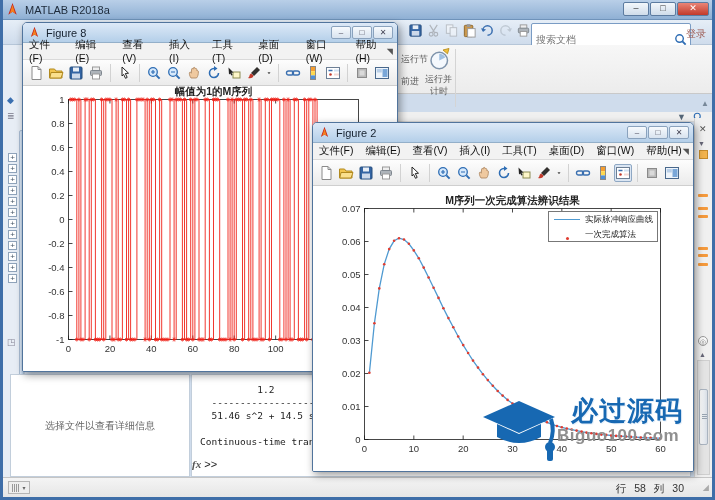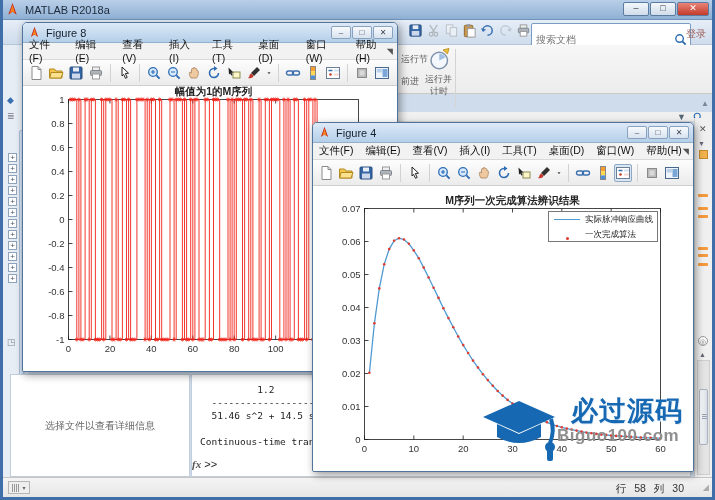--- a/index.html
+++ b/index.html
@@ -535,21 +535,21 @@
           <path d="M45.6,13.5H49.6M47.6,11.5V15.5M46.2,12.1L49.0,14.9M46.2,14.9L49.0,12.1M47.6,13.5H51.6M49.6,11.5V15.5M48.2,12.1L51.0,14.9M48.2,14.9L51.0,12.1M49.7,13.5H53.7M51.7,11.5V15.5M50.3,12.1L53.1,14.9M50.3,14.9L53.1,12.1M51.8,253.5H55.8M53.8,251.5V255.5M52.4,252.1L55.2,254.9M52.4,254.9L55.2,252.1M53.9,13.5H57.9M55.9,11.5V15.5M54.5,12.1L57.3,14.9M54.5,14.9L57.3,12.1M55.9,253.5H59.9M57.9,251.5V255.5M56.5,252.1L59.3,254.9M56.5,254.9L59.3,252.1M58.0,253.5H62.0M60.0,251.5V255.5M58.6,252.1L61.4,254.9M58.6,254.9L61.4,252.1M60.1,13.5H64.1M62.1,11.5V15.5M60.7,12.1L63.5,14.9M60.7,14.9L63.5,12.1M62.1,13.5H66.1M64.1,11.5V15.5M62.7,12.1L65.5,14.9M62.7,14.9L65.5,12.1M64.2,253.5H68.2M66.2,251.5V255.5M64.8,252.1L67.6,254.9M64.8,254.9L67.6,252.1M66.3,13.5H70.3M68.3,11.5V15.5M66.9,12.1L69.7,14.9M66.9,14.9L69.7,12.1M68.4,13.5H72.4M70.4,11.5V15.5M69.0,12.1L71.8,14.9M69.0,14.9L71.8,12.1M70.4,253.5H74.4M72.4,251.5V255.5M71.0,252.1L73.8,254.9M71.0,254.9L73.8,252.1M72.5,253.5H76.5M74.5,251.5V255.5M73.1,252.1L75.9,254.9M73.1,254.9L75.9,252.1M74.6,253.5H78.6M76.6,251.5V255.5M75.2,252.1L78.0,254.9M75.2,254.9L78.0,252.1M76.6,13.5H80.6M78.6,11.5V15.5M77.2,12.1L80.0,14.9M77.2,14.9L80.0,12.1M78.7,253.5H82.7M80.7,251.5V255.5M79.3,252.1L82.1,254.9M79.3,254.9L82.1,252.1M80.8,13.5H84.8M82.8,11.5V15.5M81.4,12.1L84.2,14.9M81.4,14.9L84.2,12.1M82.9,13.5H86.9M84.9,11.5V15.5M83.5,12.1L86.3,14.9M83.5,14.9L86.3,12.1M84.9,13.5H88.9M86.9,11.5V15.5M85.5,12.1L88.3,14.9M85.5,14.9L88.3,12.1M87.0,253.5H91.0M89.0,251.5V255.5M87.6,252.1L90.4,254.9M87.6,254.9L90.4,252.1M89.1,253.5H93.1M91.1,251.5V255.5M89.7,252.1L92.5,254.9M89.7,254.9L92.5,252.1M91.1,13.5H95.1M93.1,11.5V15.5M91.7,12.1L94.5,14.9M91.7,14.9L94.5,12.1M93.2,253.5H97.2M95.2,251.5V255.5M93.8,252.1L96.6,254.9M93.8,254.9L96.6,252.1M95.3,253.5H99.3M97.3,251.5V255.5M95.9,252.1L98.7,254.9M95.9,254.9L98.7,252.1M97.4,13.5H101.4M99.4,11.5V15.5M98.0,12.1L100.8,14.9M98.0,14.9L100.8,12.1M99.4,13.5H103.4M101.4,11.5V15.5M100.0,12.1L102.8,14.9M100.0,14.9L102.8,12.1M101.5,253.5H105.5M103.5,251.5V255.5M102.1,252.1L104.9,254.9M102.1,254.9L104.9,252.1M103.6,13.5H107.6M105.6,11.5V15.5M104.2,12.1L107.0,14.9M104.2,14.9L107.0,12.1M105.6,253.5H109.6M107.6,251.5V255.5M106.2,252.1L109.0,254.9M106.2,254.9L109.0,252.1M107.7,253.5H111.7M109.7,251.5V255.5M108.3,252.1L111.1,254.9M108.3,254.9L111.1,252.1M109.8,253.5H113.8M111.8,251.5V255.5M110.4,252.1L113.2,254.9M110.4,254.9L113.2,252.1M111.9,13.5H115.9M113.9,11.5V15.5M112.5,12.1L115.3,14.9M112.5,14.9L115.3,12.1M113.9,13.5H117.9M115.9,11.5V15.5M114.5,12.1L117.3,14.9M114.5,14.9L117.3,12.1M116.0,13.5H120.0M118.0,11.5V15.5M116.6,12.1L119.4,14.9M116.6,14.9L119.4,12.1M118.1,13.5H122.1M120.1,11.5V15.5M118.7,12.1L121.5,14.9M118.7,14.9L121.5,12.1M120.1,253.5H124.1M122.1,251.5V255.5M120.7,252.1L123.5,254.9M120.7,254.9L123.5,252.1M122.2,13.5H126.2M124.2,11.5V15.5M122.8,12.1L125.6,14.9M122.8,14.9L125.6,12.1M124.3,253.5H128.3M126.3,251.5V255.5M124.9,252.1L127.7,254.9M124.9,254.9L127.7,252.1M126.4,13.5H130.4M128.4,11.5V15.5M127.0,12.1L129.8,14.9M127.0,14.9L129.8,12.1M128.4,13.5H132.4M130.4,11.5V15.5M129.0,12.1L131.8,14.9M129.0,14.9L131.8,12.1M130.5,253.5H134.5M132.5,251.5V255.5M131.1,252.1L133.9,254.9M131.1,254.9L133.9,252.1M132.6,253.5H136.6M134.6,251.5V255.5M133.2,252.1L136.0,254.9M133.2,254.9L136.0,252.1M134.6,13.5H138.6M136.6,11.5V15.5M135.2,12.1L138.0,14.9M135.2,14.9L138.0,12.1M136.7,253.5H140.7M138.7,251.5V255.5M137.3,252.1L140.1,254.9M137.3,254.9L140.1,252.1M138.8,253.5H142.8M140.8,251.5V255.5M139.4,252.1L142.2,254.9M139.4,254.9L142.2,252.1M140.9,253.5H144.9M142.9,251.5V255.5M141.5,252.1L144.3,254.9M141.5,254.9L144.3,252.1M142.9,253.5H146.9M144.9,251.5V255.5M143.5,252.1L146.3,254.9M143.5,254.9L146.3,252.1M145.0,13.5H149.0M147.0,11.5V15.5M145.6,12.1L148.4,14.9M145.6,14.9L148.4,12.1M147.1,13.5H151.1M149.1,11.5V15.5M147.7,12.1L150.5,14.9M147.7,14.9L150.5,12.1M149.1,253.5H153.1M151.1,251.5V255.5M149.7,252.1L152.5,254.9M149.7,254.9L152.5,252.1M151.2,13.5H155.2M153.2,11.5V15.5M151.8,12.1L154.6,14.9M151.8,14.9L154.6,12.1M153.3,13.5H157.3M155.3,11.5V15.5M153.9,12.1L156.7,14.9M153.9,14.9L156.7,12.1M155.4,13.5H159.4M157.4,11.5V15.5M156.0,12.1L158.8,14.9M156.0,14.9L158.8,12.1M157.4,253.5H161.4M159.4,251.5V255.5M158.0,252.1L160.8,254.9M158.0,254.9L160.8,252.1M159.5,13.5H163.5M161.5,11.5V15.5M160.1,12.1L162.9,14.9M160.1,14.9L162.9,12.1M161.6,253.5H165.6M163.6,251.5V255.5M162.2,252.1L165.0,254.9M162.2,254.9L165.0,252.1M163.6,253.5H167.6M165.6,251.5V255.5M164.2,252.1L167.0,254.9M164.2,254.9L167.0,252.1M165.7,13.5H169.7M167.7,11.5V15.5M166.3,12.1L169.1,14.9M166.3,14.9L169.1,12.1M167.8,253.5H171.8M169.8,251.5V255.5M168.4,252.1L171.2,254.9M168.4,254.9L171.2,252.1M169.9,13.5H173.9M171.9,11.5V15.5M170.5,12.1L173.3,14.9M170.5,14.9L173.3,12.1M171.9,13.5H175.9M173.9,11.5V15.5M172.5,12.1L175.3,14.9M172.5,14.9L175.3,12.1M174.0,253.5H178.0M176.0,251.5V255.5M174.6,252.1L177.4,254.9M174.6,254.9L177.4,252.1M176.1,253.5H180.1M178.1,251.5V255.5M176.7,252.1L179.5,254.9M176.7,254.9L179.5,252.1M178.1,253.5H182.1M180.1,251.5V255.5M178.7,252.1L181.5,254.9M178.7,254.9L181.5,252.1M180.2,13.5H184.2M182.2,11.5V15.5M180.8,12.1L183.6,14.9M180.8,14.9L183.6,12.1M182.3,13.5H186.3M184.3,11.5V15.5M182.9,12.1L185.7,14.9M182.9,14.9L185.7,12.1M184.4,253.5H188.4M186.4,251.5V255.5M185.0,252.1L187.8,254.9M185.0,254.9L187.8,252.1M186.4,253.5H190.4M188.4,251.5V255.5M187.0,252.1L189.8,254.9M187.0,254.9L189.8,252.1M188.5,13.5H192.5M190.5,11.5V15.5M189.1,12.1L191.9,14.9M189.1,14.9L191.9,12.1M190.6,13.5H194.6M192.6,11.5V15.5M191.2,12.1L194.0,14.9M191.2,14.9L194.0,12.1M192.6,13.5H196.6M194.6,11.5V15.5M193.2,12.1L196.0,14.9M193.2,14.9L196.0,12.1M194.7,253.5H198.7M196.7,251.5V255.5M195.3,252.1L198.1,254.9M195.3,254.9L198.1,252.1M196.8,253.5H200.8M198.8,251.5V255.5M197.4,252.1L200.2,254.9M197.4,254.9L200.2,252.1M198.9,253.5H202.9M200.9,251.5V255.5M199.5,252.1L202.3,254.9M199.5,254.9L202.3,252.1M200.9,253.5H204.9M202.9,251.5V255.5M201.5,252.1L204.3,254.9M201.5,254.9L204.3,252.1M203.0,13.5H207.0M205.0,11.5V15.5M203.6,12.1L206.4,14.9M203.6,14.9L206.4,12.1M205.1,253.5H209.1M207.1,251.5V255.5M205.7,252.1L208.5,254.9M205.7,254.9L208.5,252.1M207.1,13.5H211.1M209.1,11.5V15.5M207.7,12.1L210.5,14.9M207.7,14.9L210.5,12.1M209.2,253.5H213.2M211.2,251.5V255.5M209.8,252.1L212.6,254.9M209.8,254.9L212.6,252.1M211.3,13.5H215.3M213.3,11.5V15.5M211.9,12.1L214.7,14.9M211.9,14.9L214.7,12.1M213.4,13.5H217.4M215.4,11.5V15.5M214.0,12.1L216.8,14.9M214.0,14.9L216.8,12.1M215.4,13.5H219.4M217.4,11.5V15.5M216.0,12.1L218.8,14.9M216.0,14.9L218.8,12.1M217.5,253.5H221.5M219.5,251.5V255.5M218.1,252.1L220.9,254.9M218.1,254.9L220.9,252.1M219.6,13.5H223.6M221.6,11.5V15.5M220.2,12.1L223.0,14.9M220.2,14.9L223.0,12.1M221.6,13.5H225.6M223.6,11.5V15.5M222.2,12.1L225.0,14.9M222.2,14.9L225.0,12.1M223.7,253.5H227.7M225.7,251.5V255.5M224.3,252.1L227.1,254.9M224.3,254.9L227.1,252.1M225.8,13.5H229.8M227.8,11.5V15.5M226.4,12.1L229.2,14.9M226.4,14.9L229.2,12.1M227.9,253.5H231.9M229.9,251.5V255.5M228.5,252.1L231.3,254.9M228.5,254.9L231.3,252.1M229.9,253.5H233.9M231.9,251.5V255.5M230.5,252.1L233.3,254.9M230.5,254.9L233.3,252.1M232.0,253.5H236.0M234.0,251.5V255.5M232.6,252.1L235.4,254.9M232.6,254.9L235.4,252.1M234.1,13.5H238.1M236.1,11.5V15.5M234.7,12.1L237.5,14.9M234.7,14.9L237.5,12.1M236.1,253.5H240.1M238.1,251.5V255.5M236.7,252.1L239.5,254.9M236.7,254.9L239.5,252.1M238.2,253.5H242.2M240.2,251.5V255.5M238.8,252.1L241.6,254.9M238.8,254.9L241.6,252.1M240.3,13.5H244.3M242.3,11.5V15.5M240.9,12.1L243.7,14.9M240.9,14.9L243.7,12.1M242.4,13.5H246.4M244.4,11.5V15.5M243.0,12.1L245.8,14.9M243.0,14.9L245.8,12.1M244.4,253.5H248.4M246.4,251.5V255.5M245.0,252.1L247.8,254.9M245.0,254.9L247.8,252.1M246.5,13.5H250.5M248.5,11.5V15.5M247.1,12.1L249.9,14.9M247.1,14.9L249.9,12.1M248.6,13.5H252.6M250.6,11.5V15.5M249.2,12.1L252.0,14.9M249.2,14.9L252.0,12.1M250.6,13.5H254.6M252.6,11.5V15.5M251.2,12.1L254.0,14.9M251.2,14.9L254.0,12.1M252.7,13.5H256.7M254.7,11.5V15.5M253.3,12.1L256.1,14.9M253.3,14.9L256.1,12.1M254.8,253.5H258.8M256.8,251.5V255.5M255.4,252.1L258.2,254.9M255.4,254.9L258.2,252.1M256.9,253.5H260.9M258.9,251.5V255.5M257.5,252.1L260.3,254.9M257.5,254.9L260.3,252.1M258.9,13.5H262.9M260.9,11.5V15.5M259.5,12.1L262.3,14.9M259.5,14.9L262.3,12.1M261.0,253.5H265.0M263.0,251.5V255.5M261.6,252.1L264.4,254.9M261.6,254.9L264.4,252.1M263.1,13.5H267.1M265.1,11.5V15.5M263.7,12.1L266.5,14.9M263.7,14.9L266.5,12.1M265.1,253.5H269.1M267.1,251.5V255.5M265.7,252.1L268.5,254.9M265.7,254.9L268.5,252.1M267.2,253.5H271.2M269.2,251.5V255.5M267.8,252.1L270.6,254.9M267.8,254.9L270.6,252.1M269.3,13.5H273.3M271.3,11.5V15.5M269.9,12.1L272.7,14.9M269.9,14.9L272.7,12.1M271.4,13.5H275.4M273.4,11.5V15.5M272.0,12.1L274.8,14.9M272.0,14.9L274.8,12.1M273.4,253.5H277.4M275.4,251.5V255.5M274.0,252.1L276.8,254.9M274.0,254.9L276.8,252.1M275.5,253.5H279.5M277.5,251.5V255.5M276.1,252.1L278.9,254.9M276.1,254.9L278.9,252.1M277.6,253.5H281.6M279.6,251.5V255.5M278.2,252.1L281.0,254.9M278.2,254.9L281.0,252.1M279.6,13.5H283.6M281.6,11.5V15.5M280.2,12.1L283.0,14.9M280.2,14.9L283.0,12.1M281.7,253.5H285.7M283.7,251.5V255.5M282.3,252.1L285.1,254.9M282.3,254.9L285.1,252.1M283.8,13.5H287.8M285.8,11.5V15.5M284.4,12.1L287.2,14.9M284.4,14.9L287.2,12.1M285.9,13.5H289.9M287.9,11.5V15.5M286.5,12.1L289.3,14.9M286.5,14.9L289.3,12.1M287.9,253.5H291.9M289.9,251.5V255.5M288.5,252.1L291.3,254.9M288.5,254.9L291.3,252.1M290.0,13.5H294.0M292.0,11.5V15.5M290.6,12.1L293.4,14.9M290.6,14.9L293.4,12.1M292.1,253.5H296.1M294.1,251.5V255.5M292.7,252.1L295.5,254.9M292.7,254.9L295.5,252.1" fill="none" stroke="#ef2118" stroke-width="0.8"></path>
         </svg>
     </div>
   </div>
 
   <div class="figwin fig2">
     <div class="fig-titlebar">
       <svg width="13" height="13">
           <use href="#i-flame"></use>
         </svg>
-      <span class="fig-title">Figure 4</span>
+      <span class="fig-title">Figure 2</span>
       <div class="fig-btns">
         <div class="fbtn">–</div>
         <div class="fbtn">□</div>
         <div class="fbtn">✕</div>
       </div>
     </div>
     <div class="fig-menubar">
         <span class="menu-item">文件(F)</span>
         <span class="menu-item">编辑(E)</span>
         <span class="menu-item">查看(V)</span>

